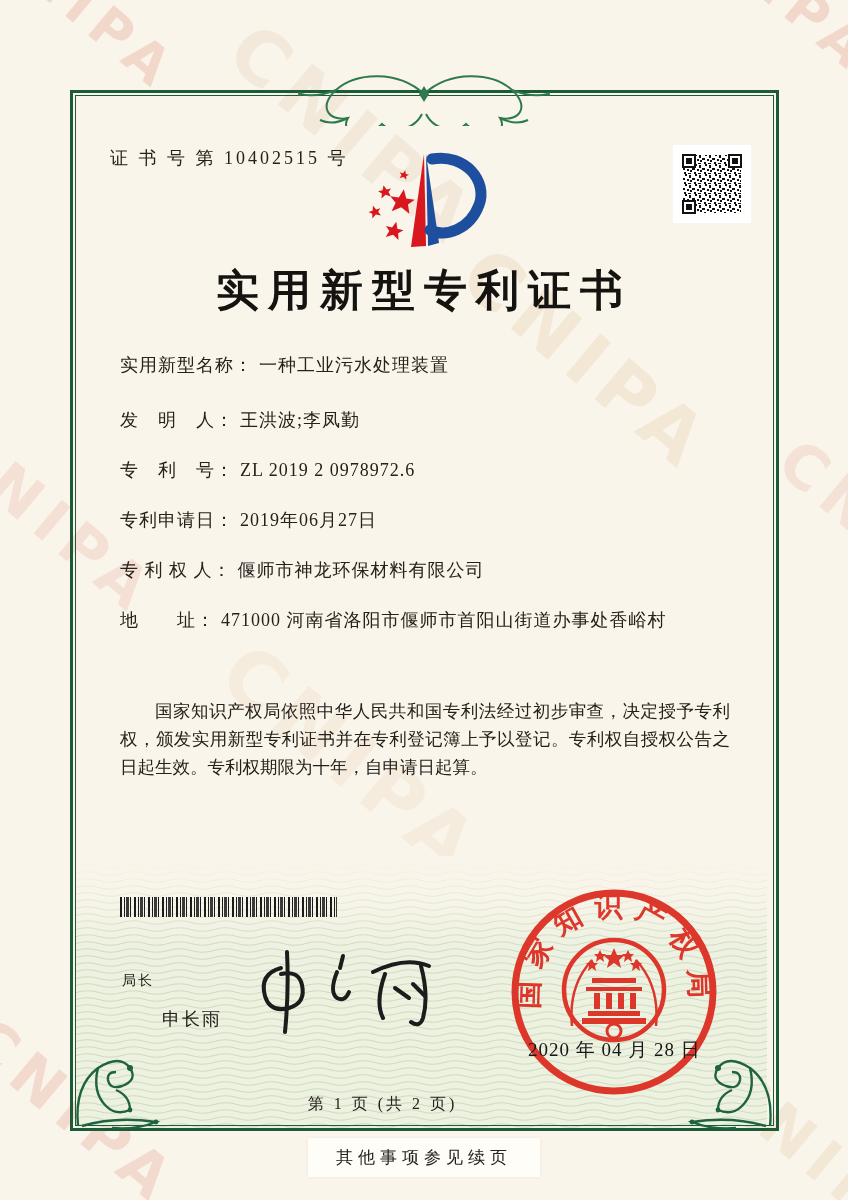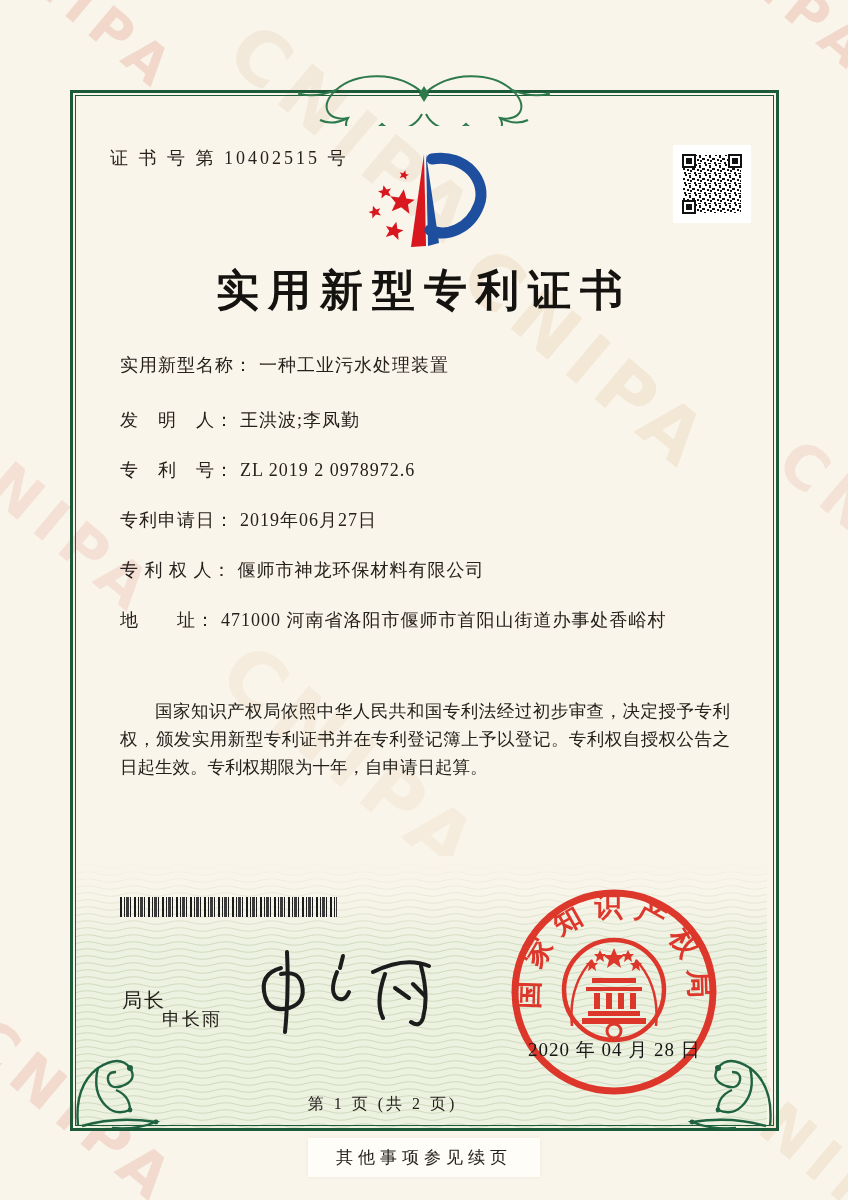--- a/index.html
+++ b/index.html
@@ -46,21 +46,21 @@
             text-align:justify;z-index:3;color:#24201b;}
   .bodytext p{margin:0;text-indent:2em;}
   
   .barcode{left:120px;top:897px;width:217px;height:20px;z-index:3;
     background:repeating-linear-gradient(90deg,
       #1b1b1b 0 2px,transparent 2px 4px,
       #1b1b1b 4px 5px,transparent 5px 6px,
       #3a3a3a 6px 9px,transparent 9px 10px,
       #1b1b1b 10px 11px,transparent 11px 14px);}
   
-  .role{left:122px;top:972px;font-size:20px;letter-spacing:2px;z-index:3;margin-top:15px;}
+  .role{left:122px;top:972px;font-size:14px;letter-spacing:2px;z-index:3;}
   .signer{left:122px;top:1007px;font-size:18px;letter-spacing:2px;z-index:3;margin-left:40px;}
   .signature{left:235px;top:942px;z-index:3;}
   
   .seal{left:508px;top:886px;z-index:4;opacity:.93;}
   .sealdate{left:528px;top:1037px;width:180px;font-size:19px;color:#161616;
             letter-spacing:1px;z-index:5;white-space:nowrap;}
   
   .pageinfo{left:70px;width:625px;top:1094px;text-align:center;font-size:16px;
             letter-spacing:3px;z-index:3;}
   .footnote{left:50%;transform:translateX(-50%);top:1138px;background:#fffdf7;

